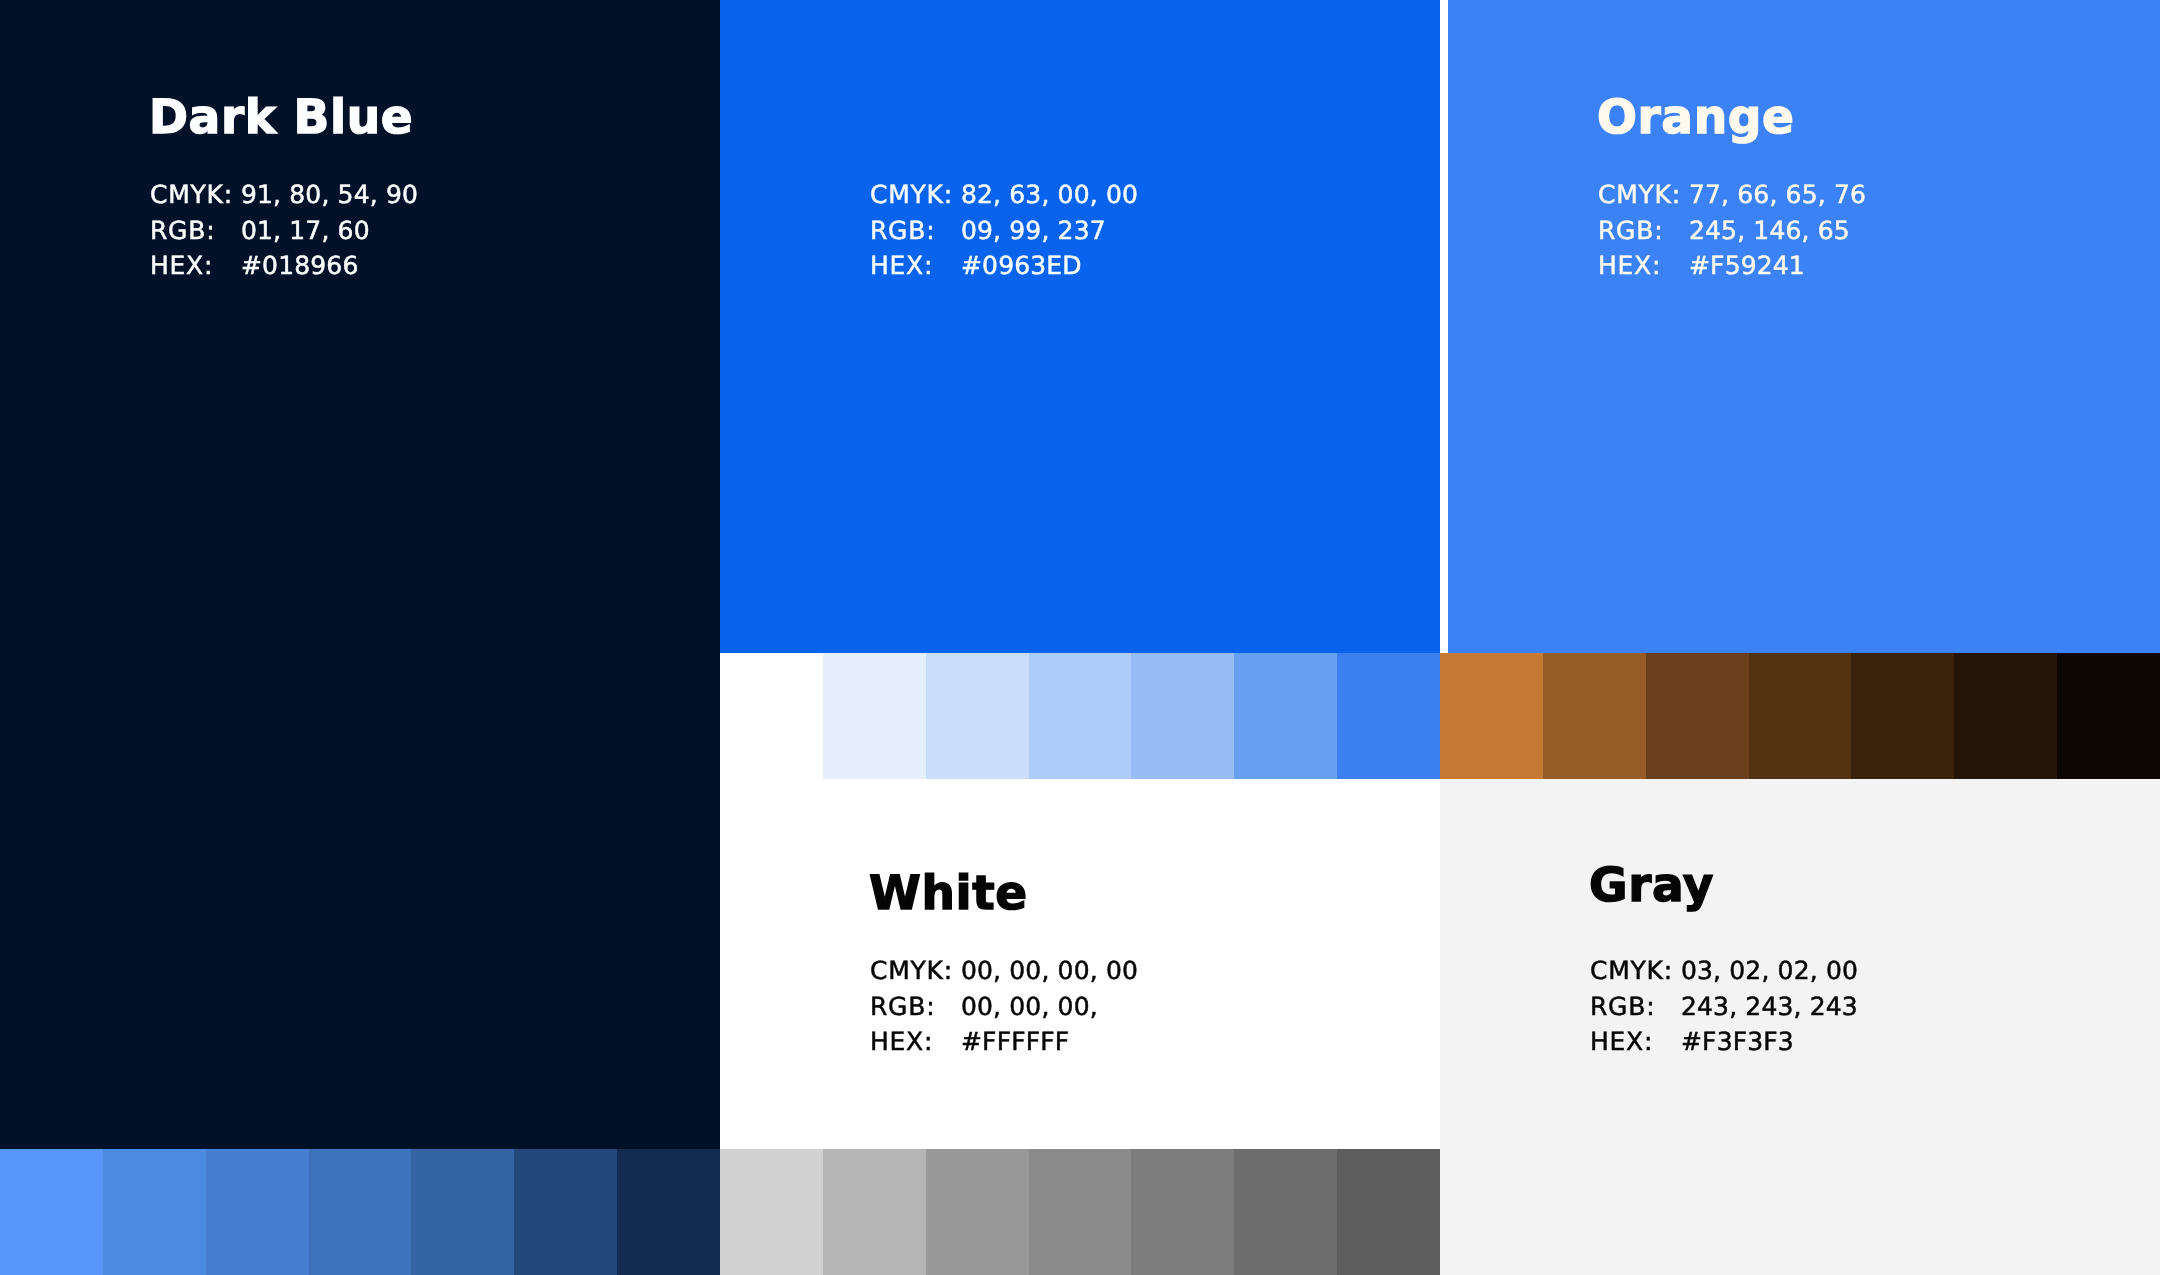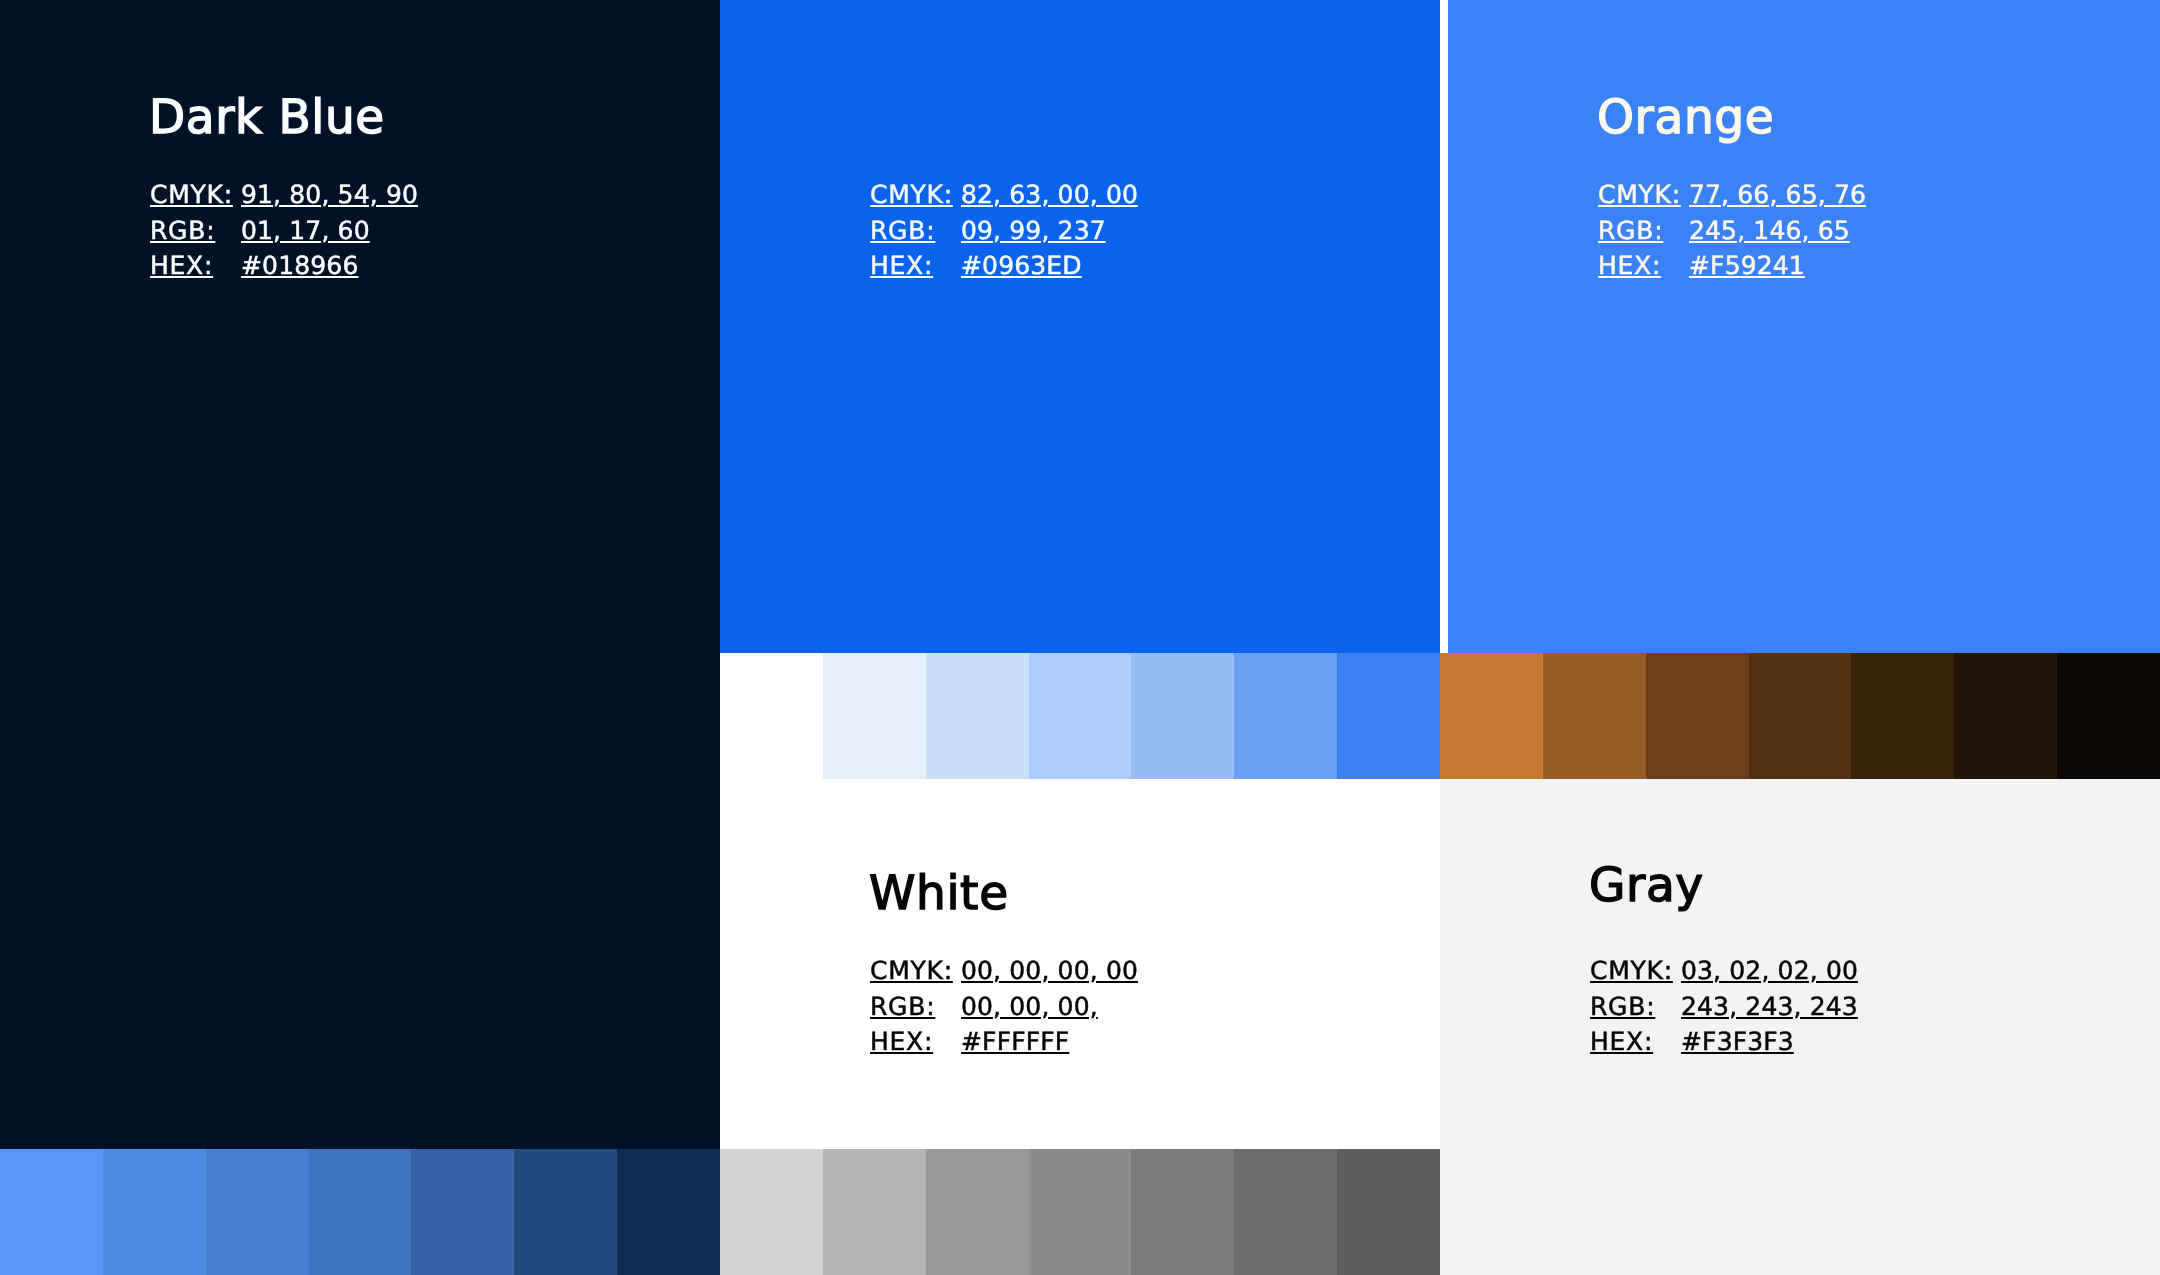--- a/index.html
+++ b/index.html
@@ -7,23 +7,23 @@
   body{
     width:2160px;height:1275px;overflow:hidden;
     font-family:"DejaVu Sans","Liberation Sans",sans-serif;
     -webkit-font-smoothing:antialiased;
     text-rendering:geometricPrecision;
     font-kerning:normal;
   }
   .stage{position:relative;width:2160px;height:1275px;overflow:hidden;}
   .title,.specs{transform:translateZ(0);}
   .panel{position:absolute;overflow:hidden;}
-  .title{position:absolute;font-weight:400;white-space:nowrap;line-height:1;
+  .title{position:absolute;font-weight:700;white-space:nowrap;line-height:1;
          font-size:47px;letter-spacing:0.6px;}
-  .specs{position:absolute;line-height:35.5px;font-size:25px;letter-spacing:0.15px;text-decoration:underline;}
+  .specs{position:absolute;line-height:35.5px;font-size:25px;letter-spacing:0.15px;}
   .specrow{display:flex;}
   .lab{width:91px;flex:0 0 91px;white-space:nowrap;letter-spacing:0.75px;}
   .val{white-space:nowrap;}
   .strip{position:absolute;display:flex;}
   .chip{flex:1 1 0;height:100%;}
 </style>
 </head>
 <body>
 
 <div class="stage">

